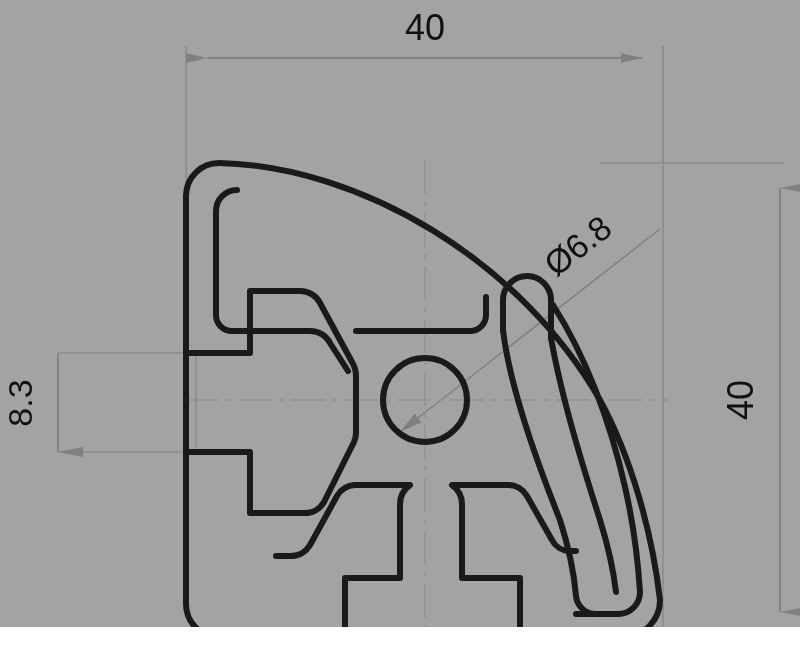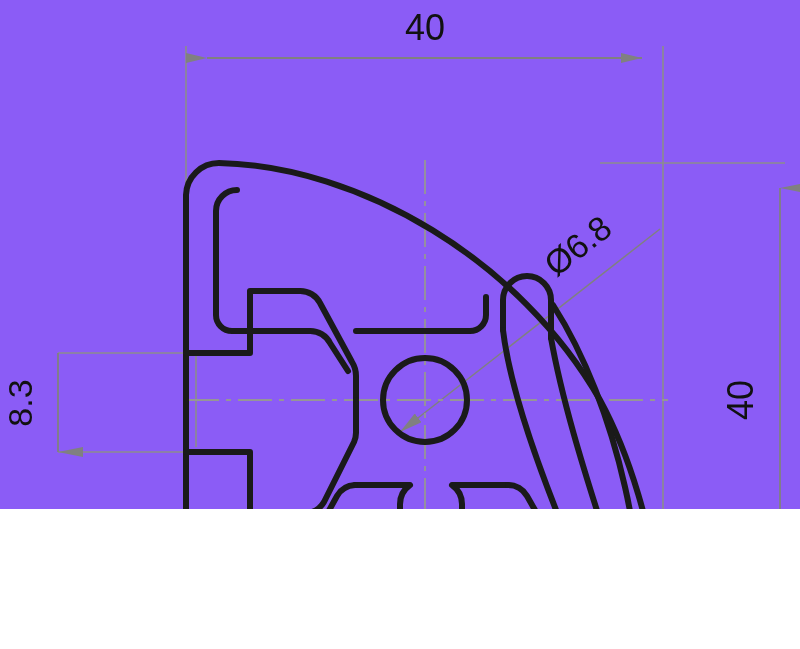--- a/index.html
+++ b/index.html
@@ -7,22 +7,22 @@
     margin: 0;
     padding: 0;
     background: #ffffff;
   }
   body {
     font-family: "Liberation Sans", sans-serif;
   }
   #drawing-root {
     position: relative;
     width: 800px;
-    height: 509px;
-    background: #8b5cf6;
+    height: 627px;
+    background: #a3a3a3;
     overflow: hidden;
   }
   #drawing-svg {
     display: block;
     width: 800px;
     height: 649px;
   }
   .dim-text {
     font-family: "Liberation Sans", sans-serif;
     font-size: 36px;

